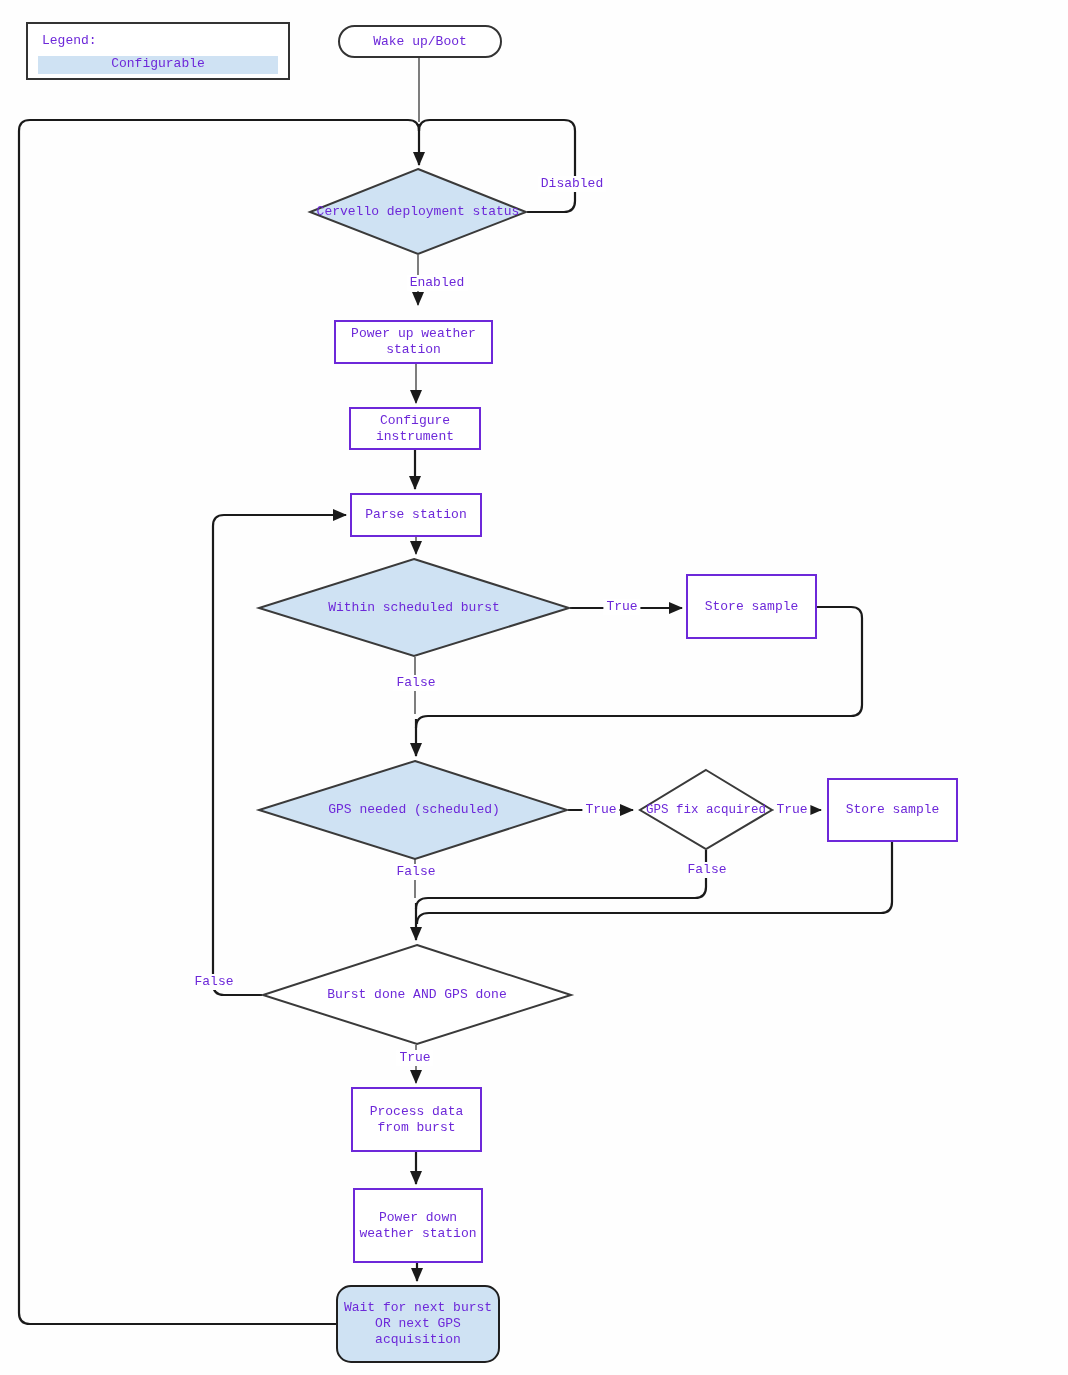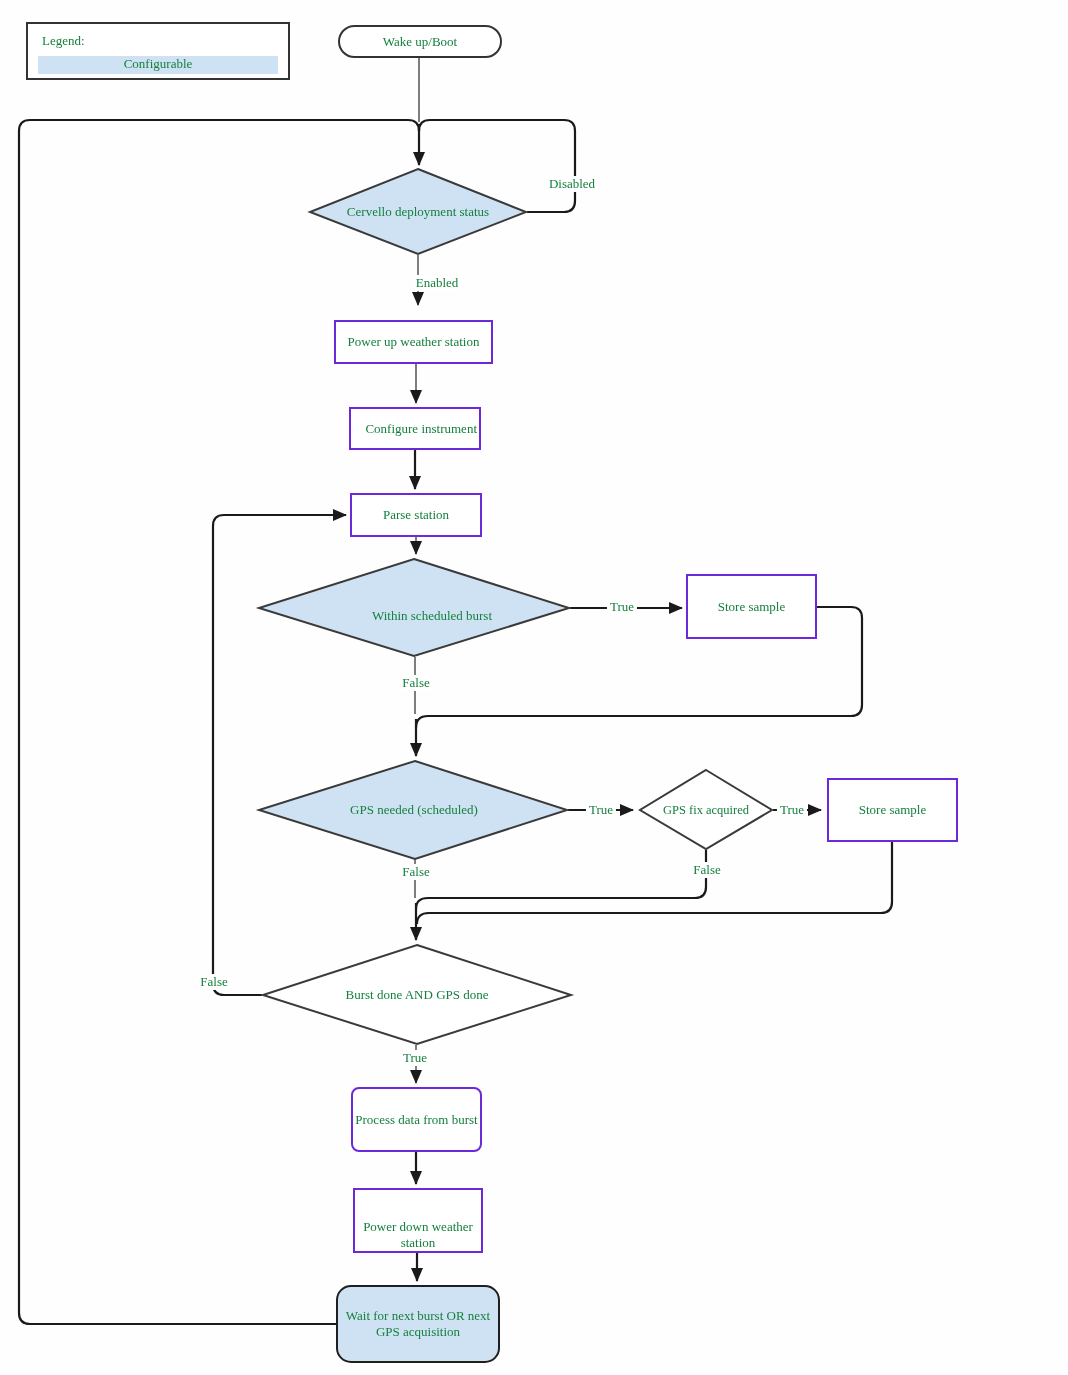--- a/index.html
+++ b/index.html
@@ -1,21 +1,21 @@
 <!DOCTYPE html>
 <html><head>
 <meta charset="utf-8">
 <style>
   html,body{margin:0;padding:0;background:#ffffff;}
   .canvas{
     position:relative;
     width:1068px;height:1375px;
     background:#fefefe;
-    font-family:Liberation Serif, serif;
-    color:#15803d;
+    font-family:Liberation Mono, monospace;
+    color:#6d28d9;
     overflow:hidden;
   }
   svg.wires{position:absolute;left:0;top:0;width:1068px;height:1375px;}
   .node{
     position:absolute;
     display:flex;align-items:center;justify-content:center;
     text-align:center;
     box-sizing:border-box;
     background:#ffffff;
     border:2px solid #6d28d9;
@@ -142,34 +142,34 @@
   </div>
 
   <div class="node" style="left:686px;top:574px;width:131px;height:65px;">
     <span>Store sample</span>
   </div>
 
   <div class="node" style="left:827px;top:778px;width:131px;height:64px;">
     <span>Store sample</span>
   </div>
 
-  <div class="node" style="left:351px;top:1087px;width:131px;height:65px;border-radius:8px;">
+  <div class="node" style="left:351px;top:1087px;width:131px;height:65px;">
     <span>Process data from burst</span>
   </div>
 
-  <div class="node" style="left:353px;top:1188px;width:130px;height:65px;align-items:flex-end;">
+  <div class="node" style="left:353px;top:1188px;width:130px;height:75px;">
     <span>Power down weather station</span>
   </div>
 
   <div class="node terminator cfg" style="left:336px;top:1285px;width:164px;height:78px;border-radius:15px;border-color:#1f1f1f;">
     <span>Wait for next burst OR next GPS acquisition</span>
   </div>
 
   <div class="diamond-label" style="left:418px;top:204px;">Cervello deployment status</div>
-  <div class="diamond-label" style="left:432px;top:600px;margin-top:8px;">Within scheduled burst</div>
+  <div class="diamond-label" style="left:414px;top:600px;">Within scheduled burst</div>
   <div class="diamond-label" style="left:414px;top:802px;">GPS needed (scheduled)</div>
   <div class="diamond-label" style="left:706px;top:802px;font-size:12.5px;">GPS fix acquired</div>
   <div class="diamond-label" style="left:417px;top:987px;">Burst done AND GPS done</div>
 
   <span class="edge-label" style="left:572px;top:176px;">Disabled</span>
   <span class="edge-label" style="left:437px;top:275px;">Enabled</span>
   <span class="edge-label" style="left:622px;top:599px;">True</span>
   <span class="edge-label" style="left:416px;top:675px;">False</span>
   <span class="edge-label" style="left:601px;top:802px;">True</span>
   <span class="edge-label" style="left:416px;top:864px;">False</span>

